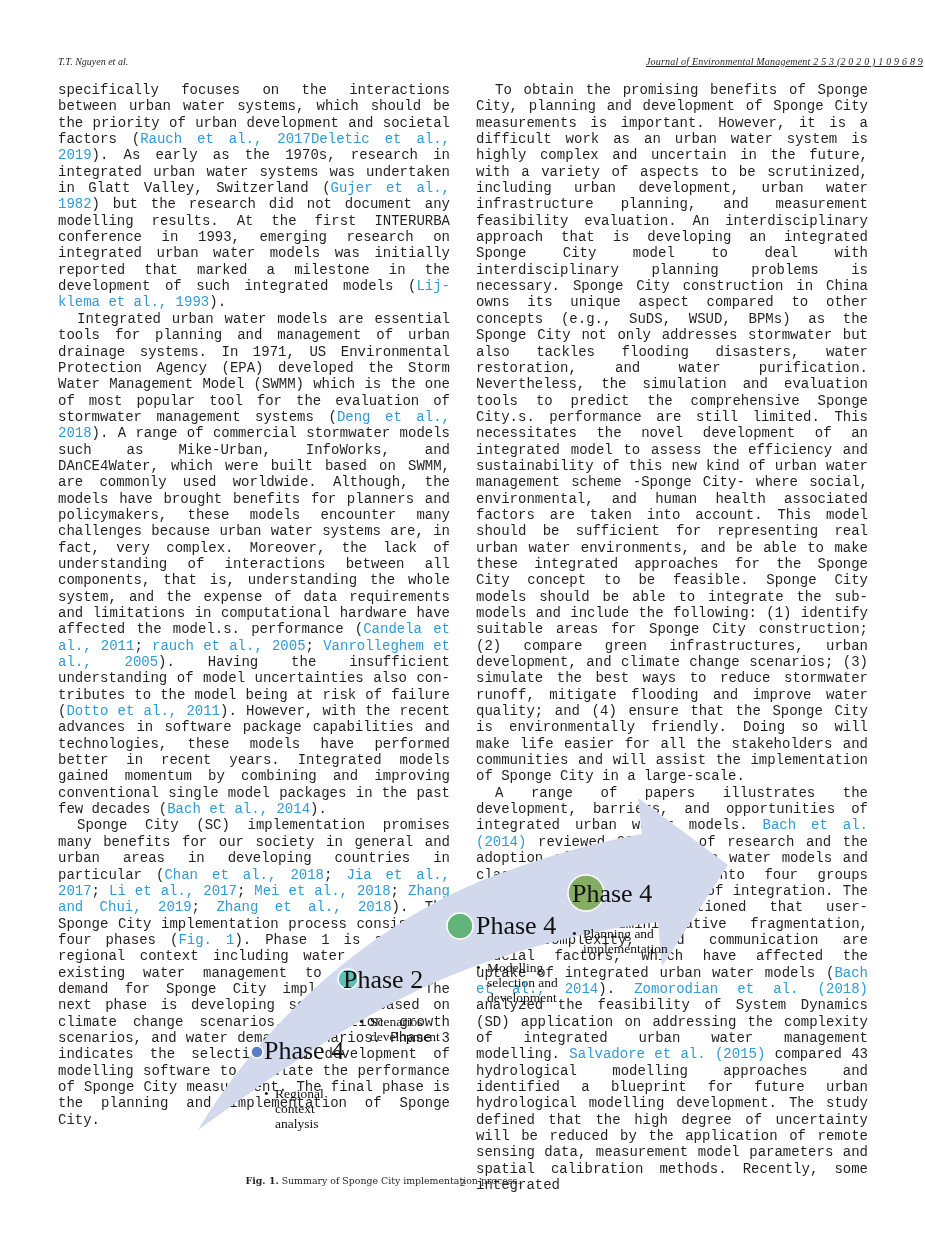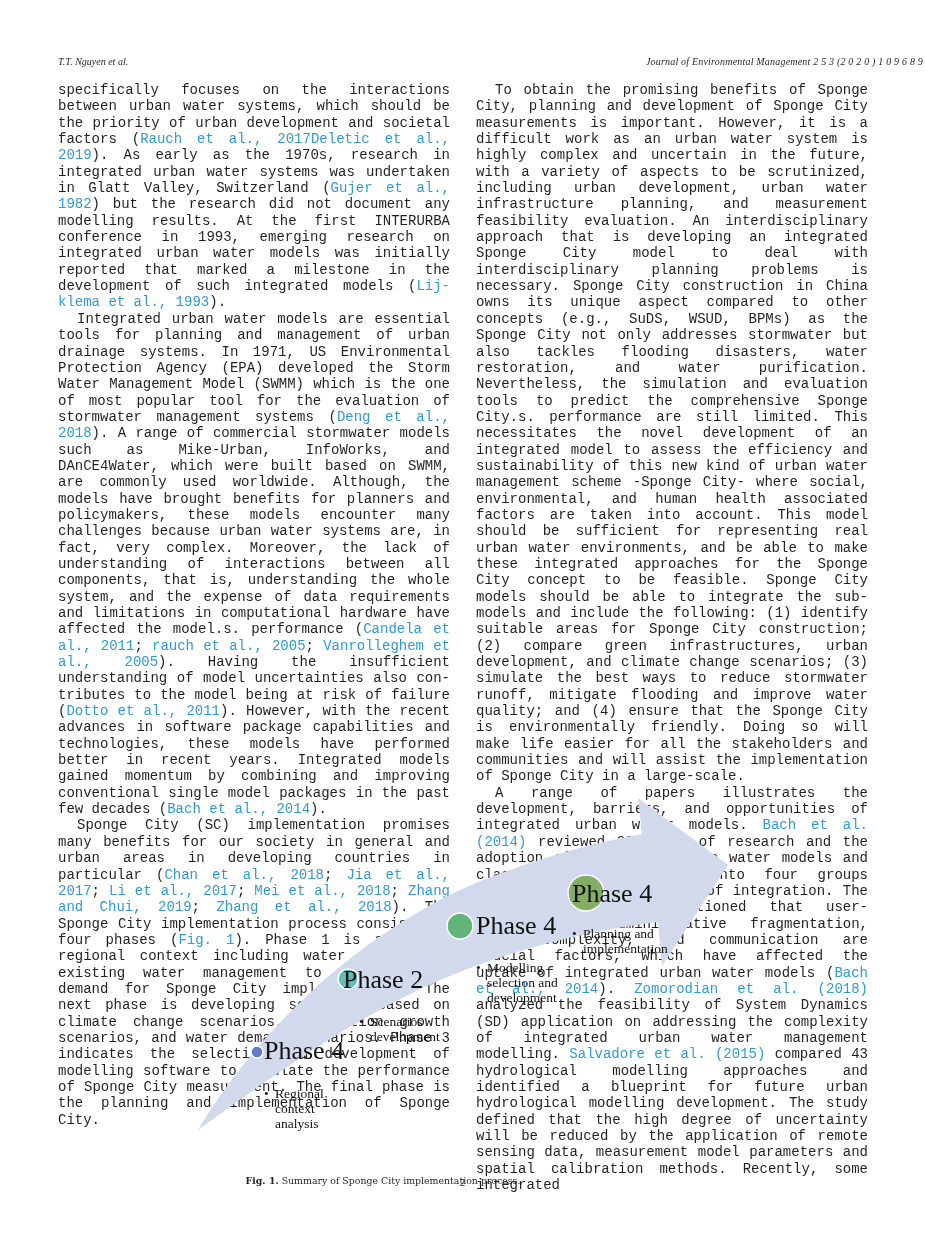--- a/index.html
+++ b/index.html
@@ -7,21 +7,21 @@
     width: 925px; height: 1234px; position: relative; overflow: hidden;
     font-family: "DejaVu Serif", "Liberation Serif", serif;
     color: #231f20;
   }
   .running-head {
     position: absolute; top: 56px; left: 58px; right: 0;
     font-family: "Liberation Serif", serif; font-style: italic; font-size: 10px;
     color: #231f20;
   }
   .running-head .left { position: absolute; left: 0; text-align: center; }
-  .running-head .right { position: absolute; right: 2px; letter-spacing: 0.2px; }
+  .running-head .right { position: absolute; right: 2px; letter-spacing: 0.2px; text-decoration: underline; }
   .col {
     position: absolute; top: 82px; width: 392px;
     font-family: Liberation Mono, monospace;
     font-size: 14px; line-height: 16.35px; text-align: justify;
     hyphens: manual;
   }
   .col.left { left: 58px; }
   .col.right { left: 476px; }
   .col p { margin: 0; text-indent: 0; }
   .col p.indent { text-indent: 19px; }

